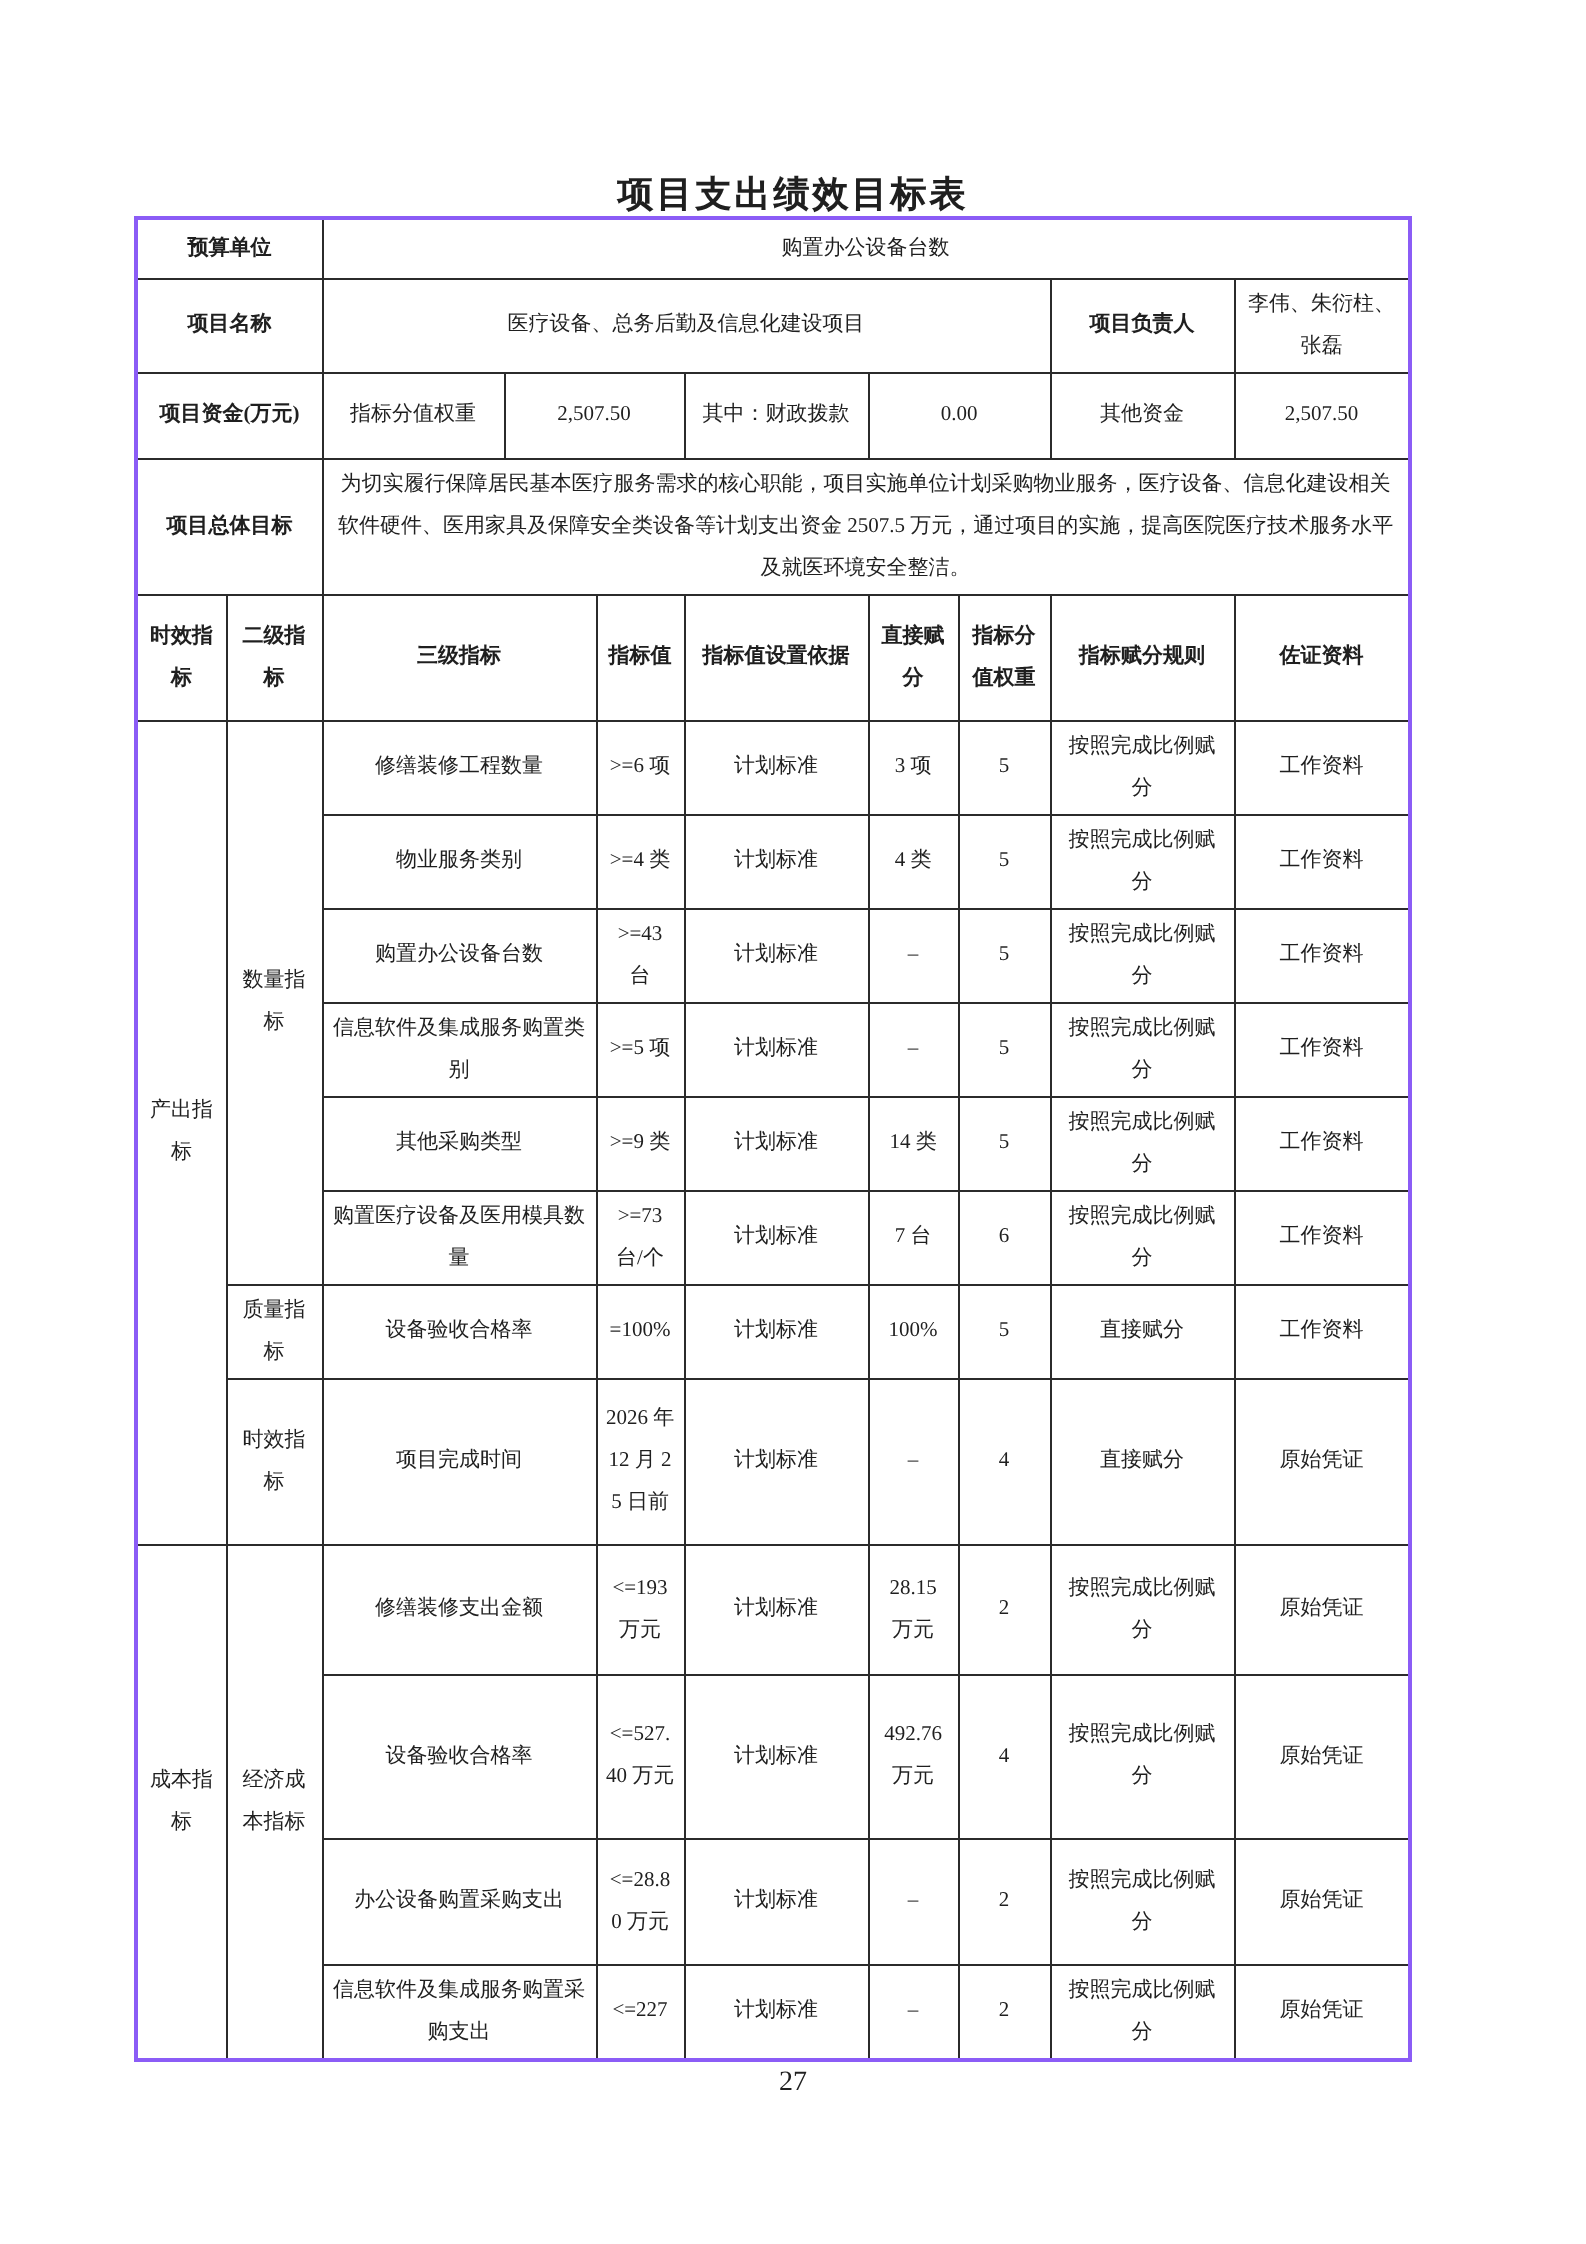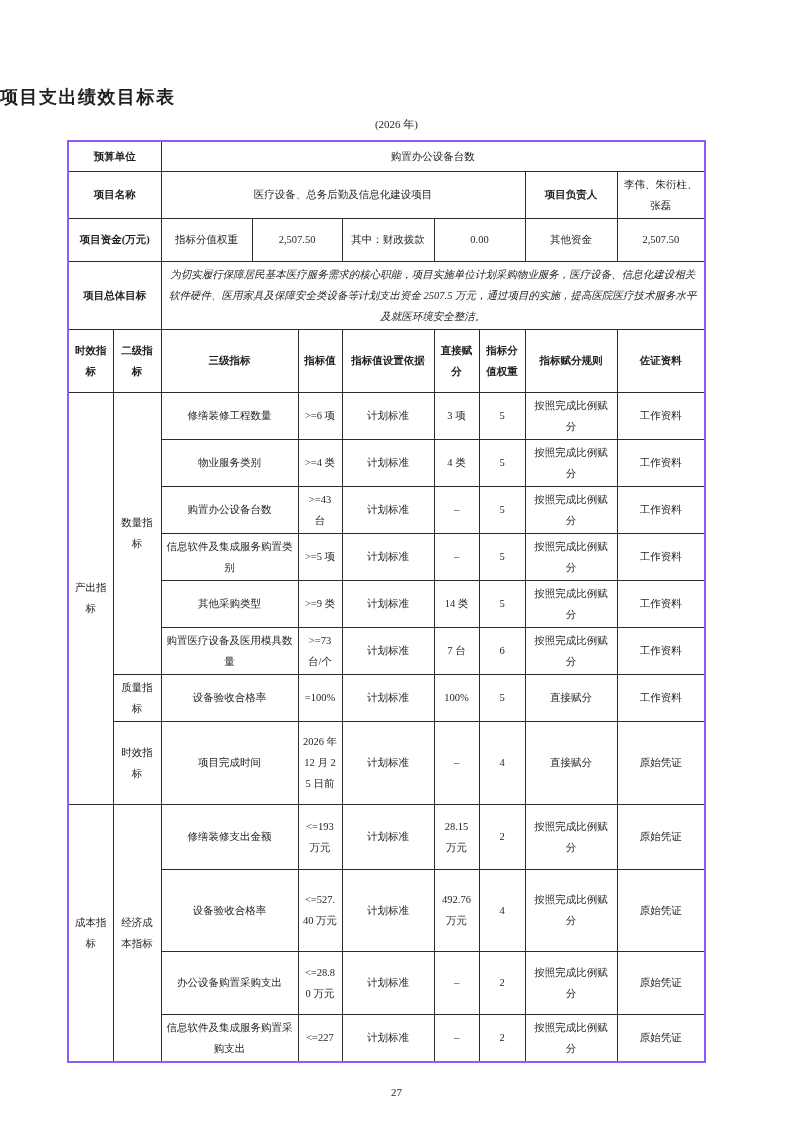--- a/index.html
+++ b/index.html
@@ -5,21 +5,21 @@
   html,body{margin:0;padding:0;}
   body{
     width:793px;height:1122px;
     background:#ffffff;
     font-family:"Liberation Serif","DejaVu Serif",serif;
     color:#1f1f1f;
     -webkit-font-smoothing:antialiased;
   }
   .doc{width:793px;height:1122px;box-sizing:border-box;padding-top:86px;overflow:hidden;}
   .title{
-    text-align:left;font-size:18px;font-weight:bold;
+    text-align:center;font-size:18px;font-weight:bold;
     letter-spacing:1.5px;line-height:22px;
   }
   .subtitle{
     text-align:center;font-size:11px;line-height:14px;
     margin-top:9px;margin-bottom:9px;
   }
   table.perf{
     border-collapse:collapse;table-layout:fixed;
     margin-left:67px;width:637px;
     border:2px solid #8b5cf6;
@@ -29,33 +29,31 @@
     border:1px solid #2b2b2b;
     text-align:center;vertical-align:middle;
     line-height:21px;padding:2px 4px;
     font-weight:normal;overflow:hidden;
   }
   .perf th{font-weight:bold;}
   .lbl{padding:2px 10px;}
   .goal{
     text-align:justify;text-justify:inter-ideograph;
     padding:2px 8px;
-    font-style:italic;
   }
   .pad8{padding:2px 8px;}
   .num{word-break:break-all;}
-  .pageno{text-align:center;font-size:11px;margin-top:22px;line-height:14px;}
+  .pageno{text-align:center;font-size:14px;margin-top:4px;line-height:14px;}
 </style>
 </head>
 <body>
 
 <div class="doc">
 
   <div class="title">项目支出绩效目标表</div>
-  <div class="subtitle">(2026 年)</div>
 
   <table class="perf">
     <colgroup>
       <col style="width:45px">
         <col style="width:48px">
         <col style="width:91px">
       <col style="width:46px">
         <col style="width:44px">
         <col style="width:92px">
       <col style="width:45px">

